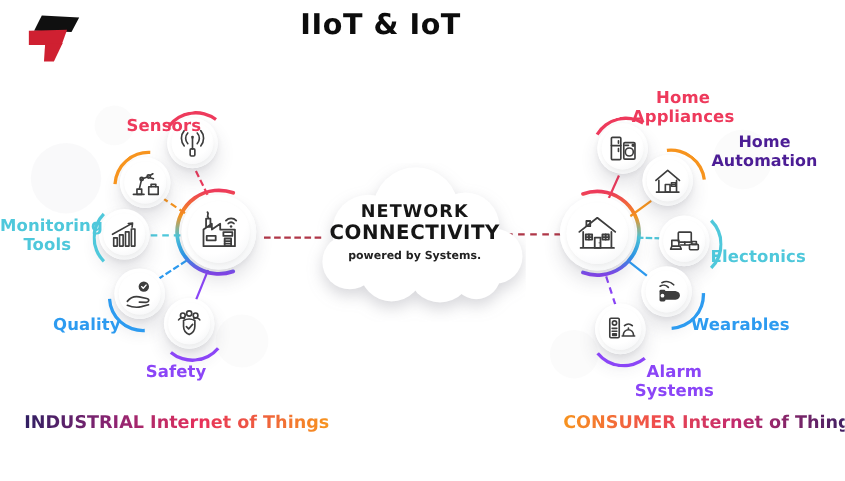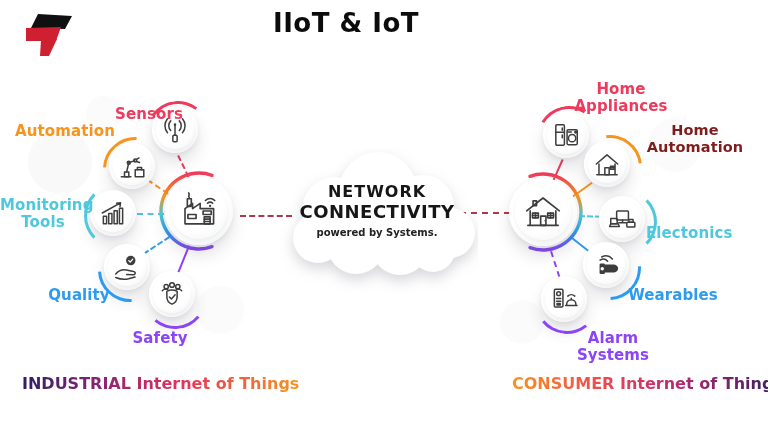--- a/index.html
+++ b/index.html
@@ -122,21 +122,20 @@
         <path d="M9,19.5 L11,11 L16.5,9"></path>
         <circle cx="11" cy="11" r="1.4"></circle>
           <circle cx="17" cy="8.8" r="1.4"></circle>
         <path d="M18,8 l2.5,-1.5 M18.3,9.8 l2.7,1"></path>
         <rect x="17" y="17.5" width="8" height="6.5"></rect>
           <path d="M19,17.5 v-2 h4 v2"></path>
       </svg>
     </span>
   </div>
   <div class="arc" style="left:103px;top:137px;width:58px;height:58px;border-top-color:#f7941e;transform:rotate(-42deg);"></div>
-  <div class="lbl" style="left:13px;top:123px;width:104px;color:#f7941e;">Automation</div>
 
   <div class="node" style="left:90px;top:190px;width:46px;height:46px;">
     <span class="icn">
       <svg width="30" height="30" viewBox="0 0 28 28" fill="none" stroke="#3d3d3d" stroke-width="1.4" stroke-linecap="round" stroke-linejoin="round">
         <rect x="5" y="17" width="3" height="7"></rect>
           <rect x="10" y="14.5" width="3" height="9.5"></rect>
         <rect x="15" y="12" width="3" height="12"></rect>
           <rect x="20" y="9.5" width="3" height="14.5"></rect>
         <path d="M4,14 L21,4.5 M21,4.5 l-3.6,0.3 M21,4.5 l-0.4,3.4"></path>
       </svg>
@@ -240,21 +239,21 @@
       <svg width="30" height="30" viewBox="0 0 28 28" fill="none" stroke="#3d3d3d" stroke-width="1.4" stroke-linecap="round" stroke-linejoin="round">
         <path d="M4,14 L14,5.5 L24,14"></path>
         <path d="M6.5,14 V24 M21.5,14 V24 M4.5,24 h19"></path>
         <rect x="12" y="17.5" width="4" height="6.5"></rect>
         <rect x="17.2" y="16" width="3.6" height="3"></rect>
           <path d="M17.2,17.5 h3.6"></path>
       </svg>
     </span>
   </div>
   <div class="arc" style="left:578px;top:135px;width:58px;height:58px;border-top-color:#f7941e;transform:rotate(38deg);"></div>
-  <div class="lbl" style="left:622px;top:122px;width:146px;color:#7f1d1d;font-size:14.5px;">Home Automation</div>
+  <div class="lbl" style="left:622px;top:122px;width:146px;color:#4c1d95;font-size:14.5px;">Home Automation</div>
 
   <div class="node" style="left:599px;top:196px;width:46px;height:46px;">
     <span class="icn">
       <svg width="30" height="30" viewBox="0 0 28 28" fill="none" stroke="#3d3d3d" stroke-width="1.4" stroke-linecap="round" stroke-linejoin="round">
         <rect x="9" y="6.5" width="11" height="8.5" rx="0.8"></rect>
           <path d="M14.5,15 v2.3 M11,17.5 h7"></path>
         <rect x="3.5" y="13.5" width="6" height="5"></rect>
           <path d="M2.5,21 h9 l-1,-2.5 h-7 z"></path>
         <rect x="18.5" y="17" width="7.5" height="4.5" rx="0.8"></rect>
           <rect x="20.5" y="14.5" width="3.8" height="2.5"></rect>

